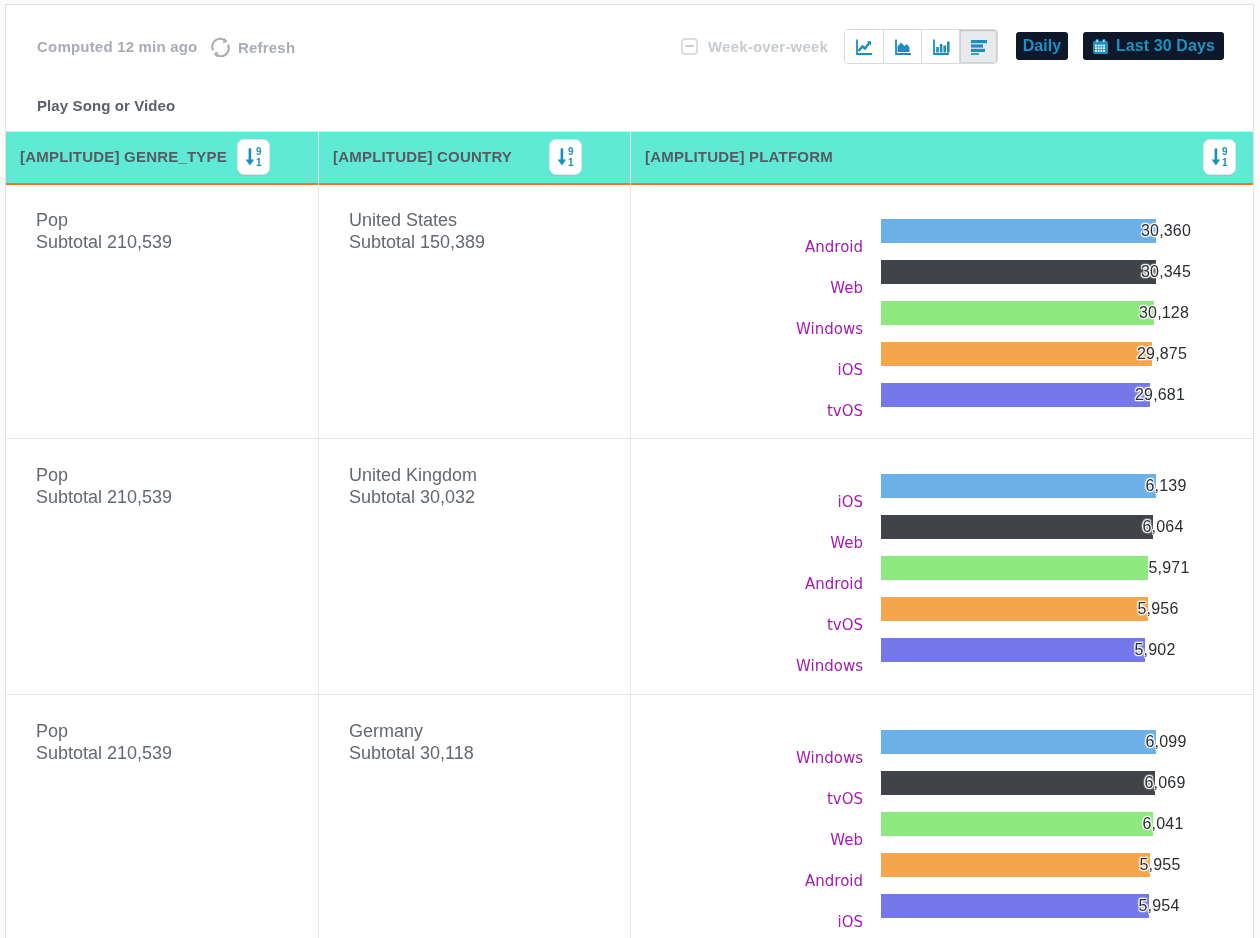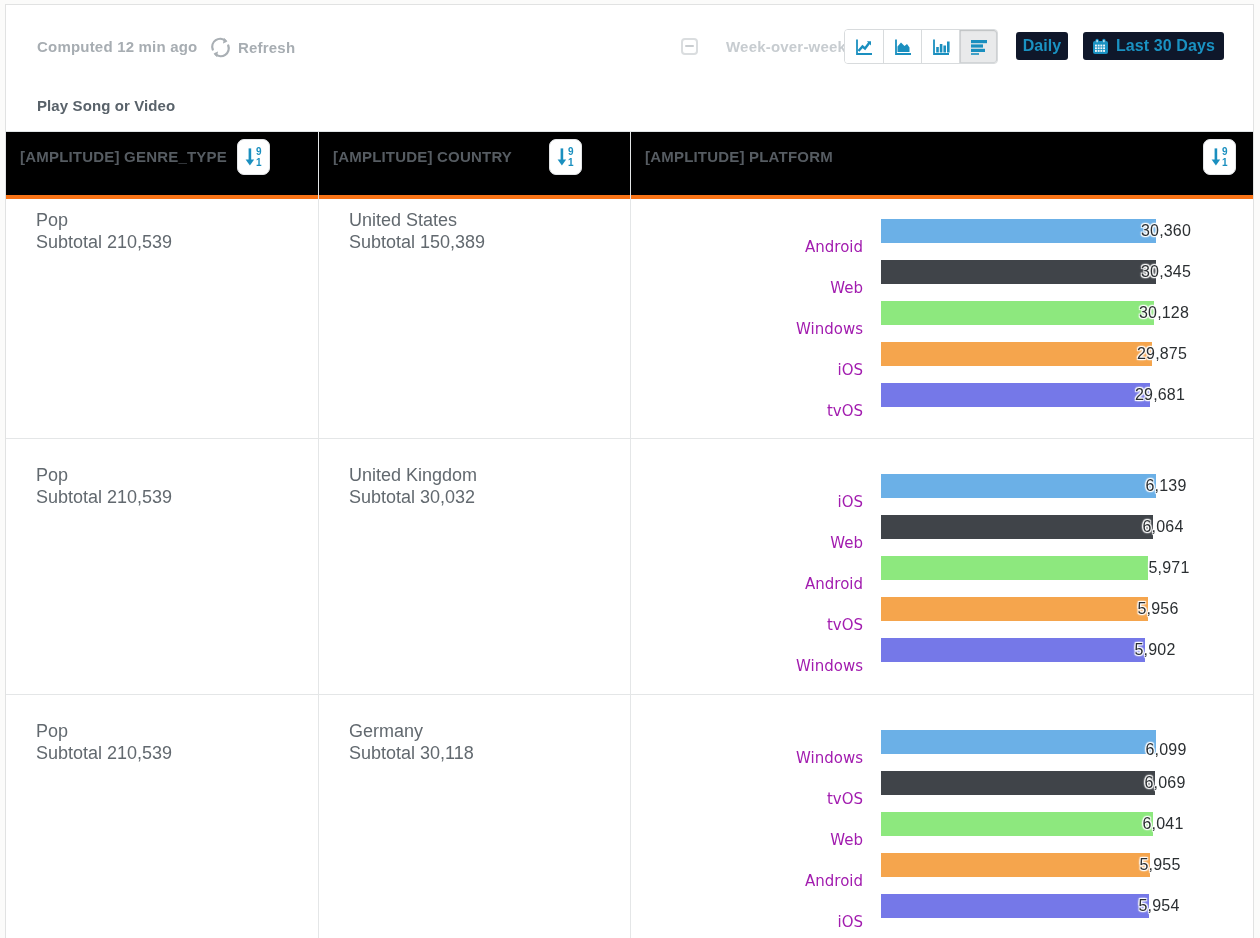--- a/index.html
+++ b/index.html
@@ -20,21 +20,21 @@
     font-size:15px; font-weight:700; letter-spacing:.2px; color:#a7adb2;
   }
   .refresh-btn {
     position:absolute; left:209px; top:34px; height:26px;
     display:flex; align-items:center; gap:6px;
     background:none; border:none; cursor:pointer;
     font-family:inherit; font-size:15px; font-weight:700; letter-spacing:.2px; color:#a7adb2;
   }
   .wow {
     position:absolute; left:681px; top:31px; height:30px;
-    display:flex; align-items:center; gap:28px;
+    display:flex; align-items:center; gap:10px;
   }
   .wow-box {
     width:17px; height:17px; border:2px solid #dadddf; border-radius:4px;
     position:relative; background:#fff;
   }
   .wow-box::after {
     content:""; position:absolute; left:2px; right:2px; top:50%; margin-top:-1px;
     height:2px; background:#c9cdd0; border-radius:1px;
   }
   .wow-label { font-size:15px; font-weight:700; letter-spacing:.2px; color:#c7ccd0; }
@@ -61,22 +61,22 @@
   }
   .pill.daily { left:1016px; width:52px; }
   .pill.range { left:1083px; width:141px; }
   
   .event-title {
     position:absolute; left:37px; top:97px;
     font-size:15px; font-weight:700; letter-spacing:.1px; color:#59626a;
   }
   
   .header-row {
-    position:absolute; left:6px; top:131px; width:1247px; height:68px;
-    background:#000000; border-top:1px solid #e0e4e6; border-bottom:4px solid #f97316;
+    position:absolute; left:6px; top:131px; width:1247px; height:54px;
+    background:#5eead4; border-top:1px solid #e0e4e6; border-bottom:2px solid #f97316;
   }
   .col-header-label {
     position:absolute; top:0; height:50px; line-height:50px;
     font-size:15px; font-weight:700; letter-spacing:.2px; color:#565c62;
   }
   .hl-1 { left:14px; }
   .hl-2 { left:327px; }
   .hl-3 { left:639px; }
   .sort-btn {
     position:absolute; top:7px; width:33px; height:36px;
@@ -329,21 +329,21 @@
       <div>Subtotal 210,539</div>
     </div>
     <div class="cell-text cell-country">
       <div>Germany</div>
       <div>Subtotal 30,118</div>
     </div>
     <div class="bars">
       <div class="bar-item" style="top: 36px;">
         <span class="bar-label">Windows</span>
         <div class="bar" style="width: 275px; background: rgb(107, 176, 231);"></div>
-        <span class="bar-value" style="left: 535px; margin-top: 8px;">6,099</span>
+        <span class="bar-value" style="left: 535px;">6,099</span>
       </div>
       <div class="bar-item" style="top: 77px;">
         <span class="bar-label">tvOS</span>
         <div class="bar" style="width: 274px; background: rgb(64, 68, 73);"></div>
         <span class="bar-value" style="left: 534px;">6,069</span>
       </div>
       <div class="bar-item" style="top: 118px;">
         <span class="bar-label">Web</span>
         <div class="bar" style="width: 272px; background: rgb(141, 232, 126);"></div>
         <span class="bar-value" style="left: 532px;">6,041</span>

